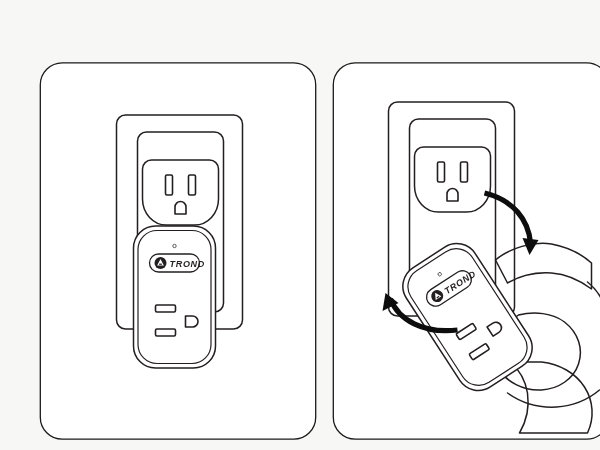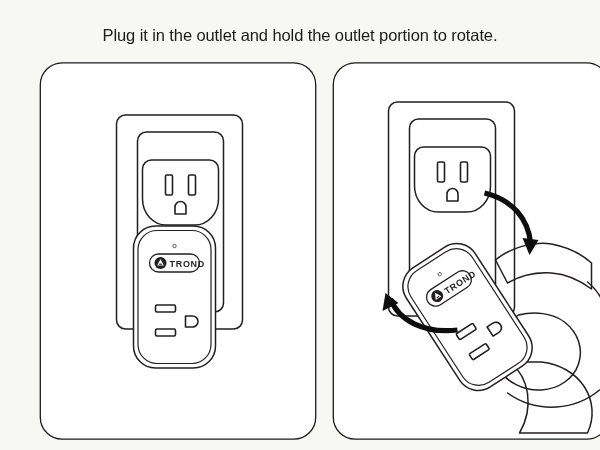--- a/index.html
+++ b/index.html
@@ -32,20 +32,21 @@
     color: #1b1b1b;
     letter-spacing: -0.1px;
     font-weight: 400;
     white-space: nowrap;
   }
   .panel {
     position: absolute;
     top: 62px;
     width: 320px;
     height: 378px;
+    font-style: italic;
   }
   #panel-left { left: 18px; }
   #panel-right { left: 311px; }
   .panel svg {
     display: block;
     width: 100%;
     height: 100%;
     overflow: visible;
   }
   .panel-frame {
@@ -113,21 +114,20 @@
     fill: #ffffff;
     stroke: #4a4a4a;
     stroke-width: 0.9;
   }
 </style>
 </head>
 <body>
 
 <div id="instruction-root">
 
-  <div id="instruction-title">Plug it in the outlet and hold the outlet portion to rotate.</div>
 
   <div class="panel" id="panel-left">
     <svg viewBox="0 0 277 378" xmlns="http://www.w3.org/2000/svg">
 
       <rect class="panel-frame" x="0.8" y="0.8" width="275.4" height="376.4" rx="22" ry="22"></rect>
 
       <rect class="ln-fillwhite" x="77" y="53" width="126" height="214" rx="9" ry="9"></rect>
 
       <rect class="ln-fillwhite" x="98" y="70" width="86" height="180" rx="9" ry="9"></rect>
 

